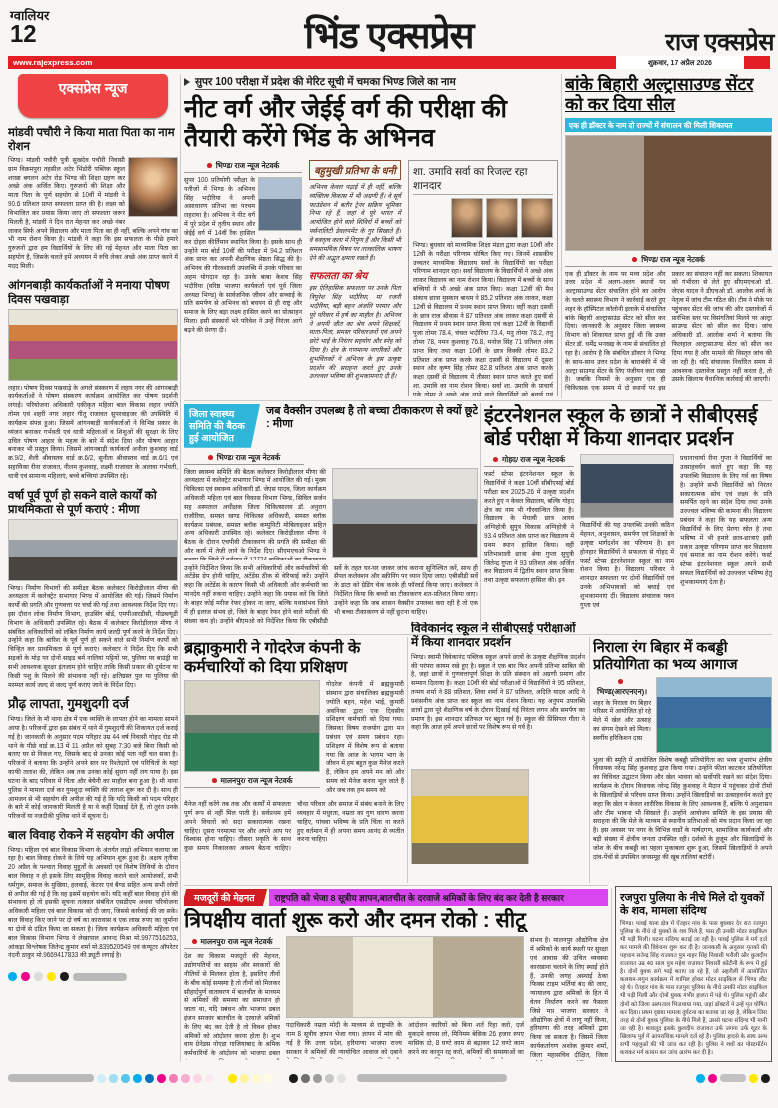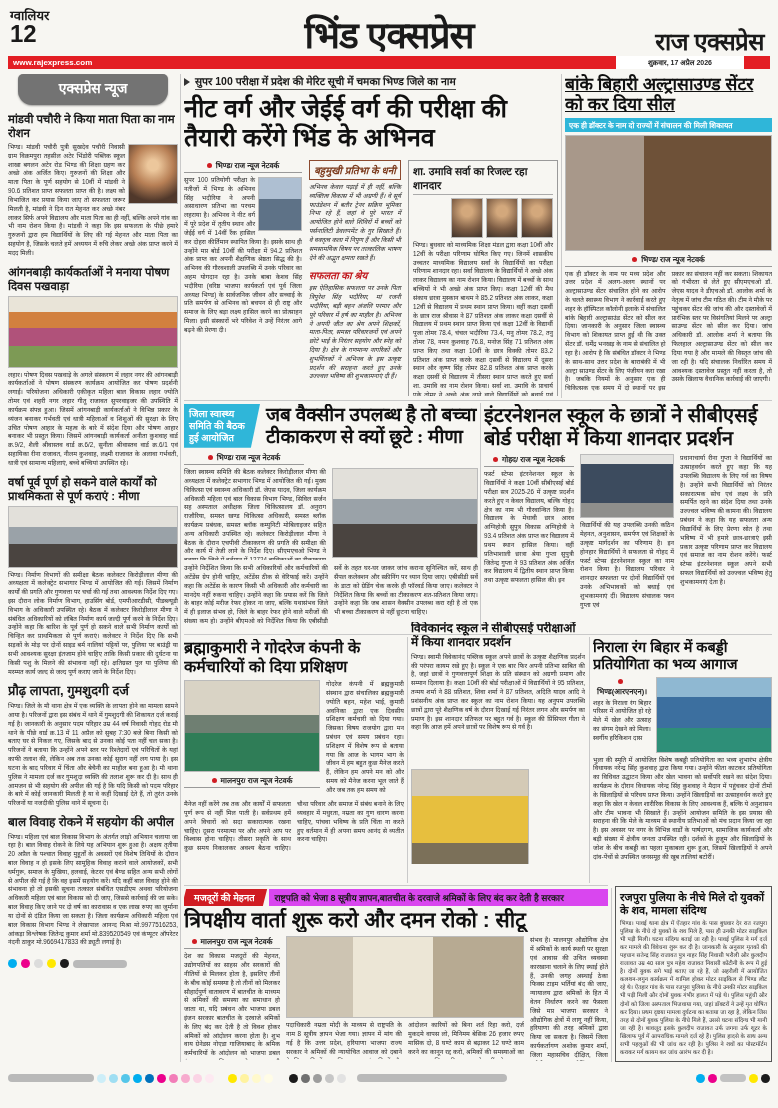--- a/index.html
+++ b/index.html
@@ -2,21 +2,21 @@
 <html><head>
 <meta charset="utf-8">
 <style>
   html,body{margin:0;padding:0;}
   body{width:778px;height:1108px;background:#f7f6f2;font-family:"Liberation Sans","DejaVu Sans",sans-serif;position:relative;color:#1a1a1a;}
   .abs{position:absolute;}
   
   .hdr-city{left:10px;top:6px;font-size:13px;font-weight:700;}
   .hdr-page{left:10px;top:20px;font-size:24px;font-weight:900;}
   .hdr-title{left:0;top:8px;width:778px;text-align:center;font-size:37px;font-weight:900;letter-spacing:-1px;}
-  .hdr-brand{right:14px;top:24px;font-size:24px;font-weight:900;letter-spacing:-0.5px;margin-left:8px;}
+  .hdr-brand{right:4px;top:24px;font-size:24px;font-weight:900;letter-spacing:-0.5px;margin-left:8px;}
   .redbar{left:8px;top:56px;width:762px;height:13px;background:#e31e24;display:flex;align-items:center;}
   .redbar .site{color:#fff;font-size:8px;font-weight:700;padding-left:5px;flex:1;}
   .redbar .dateseg{background:#fff;height:13px;width:128px;display:flex;align-items:center;justify-content:center;font-size:7px;font-weight:700;color:#222;}
   .redbar .endblk{width:26px;height:13px;background:#e31e24;}
   
   .hl{font-weight:900;color:#101010;line-height:1.16;}
   .bodytx{font-size:6.3px;line-height:1.4;text-align:justify;color:#2c2c2c;}
   .byline{font-size:7.5px;font-weight:700;color:#222;border-bottom:1px solid #999;padding-bottom:2px;margin-bottom:3px;text-align:center;}
   .byline::before{content:"";display:inline-block;width:5px;height:5px;border-radius:50%;background:#d01c22;margin-right:4px;}
   .ph{background:#ccc;border:1px solid #bbb;box-sizing:border-box;}
@@ -27,35 +27,35 @@
   .ph-seal{background:linear-gradient(90deg,#a8988a 0 38%,#6e5138 38% 100%);}
   .ph-boy{background:linear-gradient(180deg,#aebfd2 0 40%,#5e7287 40%);}
   .ph-mug{background:radial-gradient(circle at 50% 32%,#d3a87c 18%,#7c5c44 62%,#3f332a);}
   .ph-students2{background:linear-gradient(180deg,#e3e3e0 0 14%,#3c4b5e 14% 78%,#8f8f8c 78%);}
   .ph-training{background:linear-gradient(180deg,#d9d3c5 0 38%,#6f7f72 38% 58%,#2f7d57 58%);}
   .ph-yellowgrp{background:linear-gradient(180deg,#d4cab6 0 28%,#e7bf3e 28% 78%,#7b7059 78%);}
   .ph-kabaddi{background:linear-gradient(180deg,#8fb8d2 0 26%,#3c6f9f 26% 68%,#2e8f78 68%);}
   .ph-memo{background:linear-gradient(90deg,#cdc4b2 0 28%,#ece6d6 28% 62%,#b7aa92 62%);}
   .ph-confroom{background:linear-gradient(180deg,#e2e0da 0 34%,#9aa2a8 34% 62%,#4a4440 62%);}
   
-  .lc-tab{margin:0 10px;background:#737373;color:#fff;font-size:14px;font-weight:800;text-align:center;padding:4px 0 8px;border-radius:5px 5px 14px 14px;box-shadow:0 1px 2px rgba(0,0,0,.35);}
+  .lc-tab{margin:0 10px;background:#ef4444;color:#fff;font-size:14px;font-weight:800;text-align:center;padding:4px 0 21px;border-radius:5px 5px 14px 14px;box-shadow:0 1px 2px rgba(0,0,0,.35);}
   .lc-h{font-size:11.5px;font-weight:800;line-height:1.22;margin:7px 0 3px;}
   .dotstrip{display:flex;align-items:center;gap:4px;margin-top:12px;}
   .dot{width:9px;height:9px;border-radius:50%;}
   .pill{height:8px;border-radius:4px;background:#b9b9b9;}
   
   .kicker{font-size:10.5px;font-weight:700;display:flex;align-items:center;gap:5px;}
   .kicker .tri{width:0;height:0;border-top:4px solid transparent;border-bottom:4px solid transparent;border-left:6px solid #333;}
   .kicker .ktext{border-bottom:1px solid #555;padding-bottom:1px;}
   .lead-hl{font-size:25px;margin-top:4px;height:60px;overflow:hidden;}
   .boxtitle1{border:1px solid #8c4a2f;color:#7c3b1d;font-style:italic;font-weight:800;font-size:10px;text-align:center;padding:2px 1px;}
   .boxtitle2{color:#c21a1f;font-style:italic;font-weight:800;font-size:10px;margin-top:6px;}
   .italbody{font-style:italic;}
   .resultbox{border:1px solid #9a9a9a;padding:3px 4px;box-sizing:border-box;}
-  .res-title{font-size:10.5px;font-weight:700;border-bottom:1px solid #aaa;padding-bottom:2px;margin-bottom:3px;}
+  .res-title{font-size:10.5px;font-weight:400;border-bottom:1px solid #aaa;padding-bottom:2px;margin-bottom:3px;}
   
   .cyanstrip{background:#2fb6d9;color:#fff;font-size:7.5px;font-weight:700;padding:2px 4px;margin:3px 0;}
   .cyanlabel{background:#2fb6d9;color:#fff;font-weight:800;font-size:9.5px;line-height:1.25;padding:4px 5px;clip-path:polygon(0 0,100% 0,88% 100%,0 100%);}
   
   .situ-lab{background:#d01c22;color:#fff;font-size:9.5px;font-weight:800;padding:2px 10px;transform:skewX(-14deg);}
   .situ-lab span{display:inline-block;transform:skewX(14deg);}
   .situ-kick{background:#d946ef;font-size:9px;font-weight:700;padding:2px 6px;flex:1;margin-left:4px;}
   .cols2{column-count:2;column-gap:6px;}
 </style>
 </head>
@@ -160,21 +160,21 @@
   <div class="hl" style="font-size:17.5px;text-decoration:underline;">बांके बिहारी अल्ट्रासाउण्ड सेंटर को कर दिया सील</div>
   <div class="cyanstrip">एक ही डॉक्टर के नाम दो राज्यों में संचालन की मिली शिकायत</div>
   <div class="ph ph-seal" style="width:100%;height:116px;margin:2px 0 3px;"></div>
   <div class="byline">भिण्ड/ राज न्यूज नेटवर्क</div>
   <div class="bodytx cols2" style="height:138px;overflow:hidden;">एक ही डॉक्टर के नाम पर मध्य प्रदेश और उत्तर प्रदेश में अलग-अलग स्थानों पर अल्ट्रासाउण्ड सेंटर संचालित होने का आरोप के चलते स्वास्थ्य विभाग ने कार्रवाई करते हुए शहर के हॉस्पिटल कॉलोनी इलाके में संचालित बांके बिहारी अल्ट्रासाउंड सेंटर को सील कर दिया। जानकारी के अनुसार जिला स्वास्थ्य विभाग को शिकायत प्राप्त हुई थी कि उक्त सेंटर डॉ. धर्मेंद्र भनखड़ के नाम से संचालित हो रहा है। आरोप है कि संबंधित डॉक्टर ने भिण्ड के साथ-साथ उत्तर प्रदेश के बाराबंकी में भी अल्ट्रा साउण्ड सेंटर के लिए पंजीयन करा रखा है। जबकि नियमों के अनुसार एक ही चिकित्सक एक समय में दो स्थानों पर इस प्रकार का संचालन नहीं कर सकता। शिकायत को गंभीरता से लेते हुए सीएमएचओ डॉ. जेएस यादव ने डीएचओ डॉ. आलोक शर्मा के नेतृत्व में जांच टीम गठित की। टीम ने मौके पर पहुंचकर सेंटर की जांच की और दस्तावेजों में प्रारंभिक स्तर पर विसंगतियां मिलने पर अल्ट्रा साउण्ड सेंटर को सील कर दिया। जांच अधिकारी डॉ. आलोक शर्मा ने बताया कि फिलहाल अल्ट्रासाउण्ड सेंटर को सील कर दिया गया है और मामले की विस्तृत जांच की जा रही है। यदि संचालक निर्धारित समय में आवश्यक दस्तावेज प्रस्तुत नहीं करता है, तो उसके खिलाफ वैधानिक कार्रवाई की जाएगी।</div>
 </div>
 
 <div class="abs" style="left:184px;top:404px;width:294px;height:228px;overflow:hidden;">
   <div style="display:flex;gap:6px;align-items:flex-start;">
     <div class="cyanlabel" style="width:66px;flex:none;">जिला स्वास्थ्य समिति की बैठक हुई आयोजित</div>
-    <div class="hl" style="font-size:19px;flex:1;font-family:Liberation Serif, serif;">जब वैक्सीन उपलब्ध है तो बच्चा टीकाकरण से क्यों छूटे : मीणा</div>
+    <div class="hl" style="font-size:11px;flex:1;">जब वैक्सीन उपलब्ध है तो बच्चा टीकाकरण से क्यों छूटे : मीणा</div>
   </div>
   <div class="byline" style="margin-top:4px;width:120px;">भिण्ड/ राज न्यूज नेटवर्क</div>
   <div style="display:flex;gap:6px;">
     <div class="bodytx" style="width:142px;height:92px;overflow:hidden;">जिला स्वास्थ्य समिति की बैठक कलेक्टर किरोड़ीलाल मीणा की अध्यक्षता में कलेक्ट्रेट सभागार भिण्ड में आयोजित की गई। मुख्य चिकित्सा एवं स्वास्थ्य अधिकारी डॉ. जेएस यादव, जिला कार्यक्रम अधिकारी महिला एवं बाल विकास विभाग भिण्ड, सिविल सर्जन सह अस्पताल अधीक्षक जिला चिकित्सालय डॉ. अनुराग राजौरिया, समस्त खण्ड चिकित्सा अधिकारी, समस्त ब्लॉक कार्यक्रम प्रबंधक, समस्त ब्लॉक कम्युनिटी मोबिलाइजर सहित अन्य अधिकारी उपस्थित रहे। कलेक्टर किरोड़ीलाल मीणा ने बैठक के दौरान एचपीवी टीकाकरण की प्रगति की समीक्षा की और कार्य में तेजी लाने के निर्देश दिए। सीएमएचओ भिण्ड ने बताया कि जिले में वर्तमान में 12724 बालिकाओं का टीकाकरण किया जा चुका है।</div>
     <div class="ph ph-confroom" style="flex:1;height:90px;"></div>
   </div>
   <div class="bodytx cols2" style="margin-top:4px;height:86px;overflow:hidden;">उन्होंने निर्देशित किया कि सभी अधिकारियों और कर्मचारियों की अटेंडेंस ग्रेप होनी चाहिए, अटेंडेंस ठीक से वेरिफाई करें। उन्होंने कहा कि अटेंडेंस के कारण किसी भी अधिकारी और कर्मचारी का मानदेय नहीं रुकना चाहिए। उन्होंने कहा कि प्रयास करें कि जिले के बाहर कोई मरीज रेफर होकर ना जाए, बल्कि यथासंभव जिले में ही इलाज संभव हो, जिले के बाहर रेफर होने वाले मरीजों की संख्या कम हो। उन्होंने बीएमओ को निर्देशित किया कि एबीसीडी सर्वे के तहत घर-घर जाकर जांच कराना सुनिश्चित करें, साथ ही सैंपल कलेक्शन और स्क्रीनिंग पर ध्यान दिया जाए। एबीसीडी सर्वे के डाटा को ग्रेडिंग चेक करके ही फॉरवर्ड किया जाए। कलेक्टर ने निर्देशित किया कि बच्चों का टीकाकरण शत-प्रतिशत किया जाए। उन्होंने कहा कि जब शासन वैक्सीन उपलब्ध करा रही है तो एक भी बच्चा टीकाकरण से नहीं छूटना चाहिए।</div>
 </div>
 
 <div class="abs" style="left:484px;top:404px;width:288px;height:228px;overflow:hidden;">

